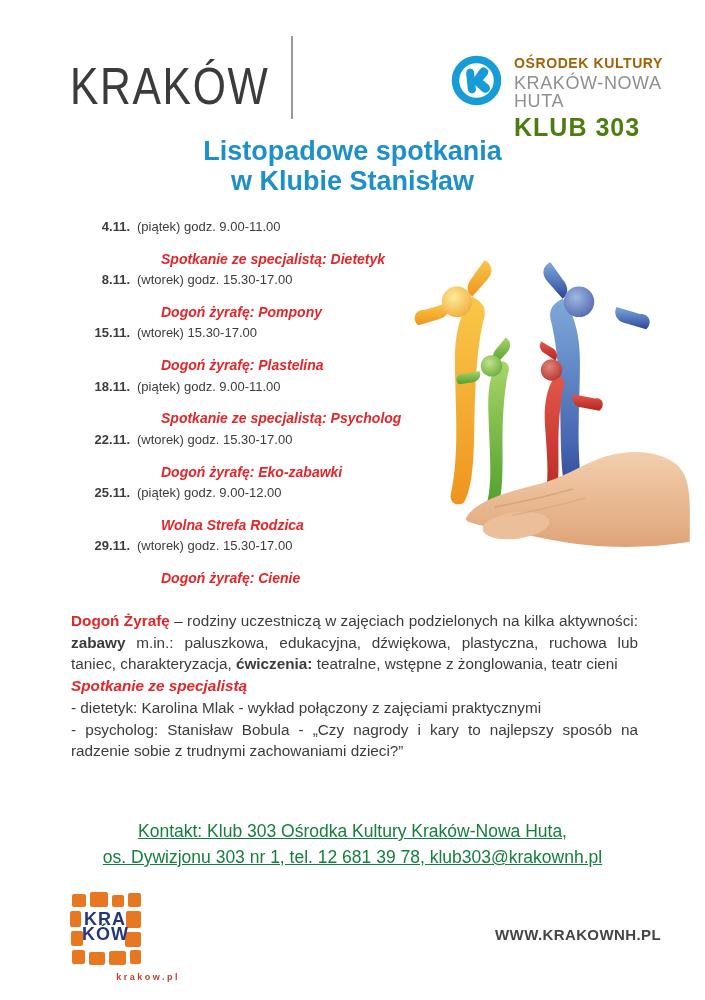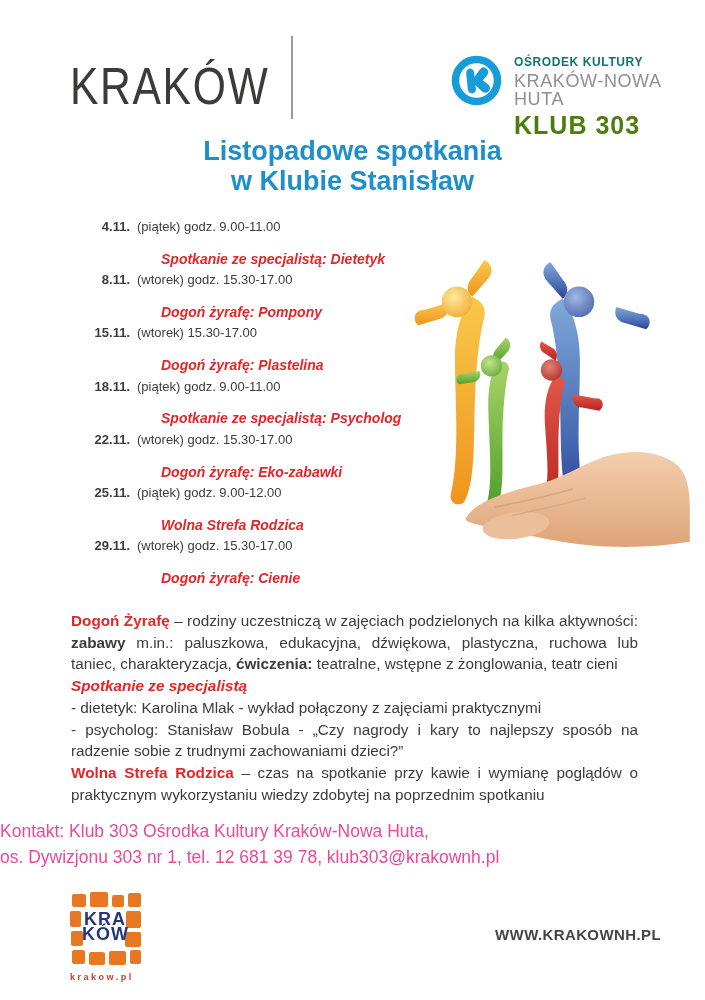--- a/index.html
+++ b/index.html
@@ -9,21 +9,21 @@
 
   
   .krakow-wordmark {
     position:absolute; left:70px; top:56px;
     font-size:52px; font-weight:500; color:#3b3b3a; letter-spacing:2px;
     transform:scaleX(0.82); transform-origin:left top; white-space:nowrap;
   }
   .header-divider { position:absolute; left:291px; top:36px; width:2px; height:83px; background:#9a9a9a; }
   .klub-logo-circle { position:absolute; left:451px; top:55px; width:51px; height:51px; }
   .klub-logo-text { position:absolute; left:514px; top:56px; line-height:1; }
-  .klub-line1 { font-size:12px; font-weight:bold; color:#0f766e; letter-spacing:0.6px; }
+  .klub-line1 { font-size:14px; font-weight:bold; color:#a16207; letter-spacing:0.6px; }
   .klub-line2 { font-size:18px; color:#8f8f8f; letter-spacing:0.6px; margin-top:4px; }
   .klub-line3 { font-size:25px; font-weight:bold; color:#4d7c0f; letter-spacing:1px; margin-top:5px; }
 
   
   .poster-title {
     position:absolute; left:0; top:136px; width:705px; text-align:center;
     color:#1d8fcb; font-size:27px; font-weight:bold; line-height:30px;
   }
 
   
@@ -39,29 +39,29 @@
   
   .illustration { position:absolute; left:398px; top:250px; width:305px; height:305px; }
 
   
   .about { position:absolute; left:71px; top:610px; width:567px; font-size:15.3px; line-height:21.7px; text-align:justify; color:#3c3c3b; }
   .lead-red { color:#e3262a; font-weight:bold; }
   .about b { font-weight:bold; }
   .about-heading { color:#e3262a; font-weight:bold; font-style:italic; text-align:left; }
 
   
-  .contact { position:absolute; left:0; top:818px; width:705px; text-align:left; font-size:17.5px; line-height:26px; color:#ec4899; }
+  .contact { position:absolute; left:0; top:818px; width:705px; text-align:center; font-size:17.5px; line-height:26px; color:#15803d;text-decoration:underline; }
 
   
   .krakow-mosaic { position:absolute; left:70px; top:892px; width:72px; height:76px; }
   .mosaic-word {
     position:absolute; left:12px; top:20px; width:46px; text-align:center;
     color:#24377e; font-weight:bold; font-size:18px; line-height:14.5px; letter-spacing:1px;
   }
-  .mosaic-url { position:absolute; left:70px; top:972px; width:110px; font-size:9px; letter-spacing:2.5px; color:#c0452e; font-weight:bold; }
+  .mosaic-url { position:absolute; left:70px; top:972px; width:110px; font-size:9px; letter-spacing:2.5px; color:#c0452e; font-weight:bold;text-align:right; }
   .site-url { position:absolute; right:44px; top:926px; font-size:15px; font-weight:bold; letter-spacing:0.4px; color:#454544; }
 </style>
 </head>
 <body>
 
 <div class="poster">
 
   <div class="krakow-wordmark">KRAKÓW</div>
   <div class="header-divider"></div>
 
@@ -198,23 +198,20 @@
     </svg>
   </div>
 
   <div class="about">
     <div>
       <span class="lead-red">Dogoń Żyrafę</span><span> – rodziny uczestniczą w zajęciach podzielonych na kilka aktywności: </span><b>zabawy</b><span> m.in.: paluszkowa, edukacyjna, dźwiękowa, plastyczna, ruchowa lub taniec, charakteryzacja, </span><b>ćwiczenia:</b><span> teatralne, wstępne z żonglowania, teatr cieni</span>
     </div>
     <div class="about-heading">Spotkanie ze specjalistą</div>
     <div>- dietetyk: Karolina Mlak - wykład połączony z zajęciami praktycznymi</div>
     <div>- psycholog: Stanisław Bobula - „Czy nagrody i kary to najlepszy sposób na radzenie sobie z trudnymi zachowaniami dzieci?”</div>
-    <div>
-      <span class="lead-red">Wolna Strefa Rodzica</span><span> – czas na spotkanie przy kawie i wymianę poglądów o praktycznym wykorzystaniu wiedzy zdobytej na poprzednim spotkaniu</span>
-    </div>
   </div>
 
   <div class="contact">
     <div>Kontakt: Klub 303 Ośrodka Kultury Kraków-Nowa Huta,</div>
     <div>os. Dywizjonu 303 nr 1, tel. 12 681 39 78, klub303@krakownh.pl</div>
   </div>
 
   <div class="krakow-mosaic">
     <svg width="72" height="76" viewBox="0 0 72 76">
       <g fill="#e87722">

